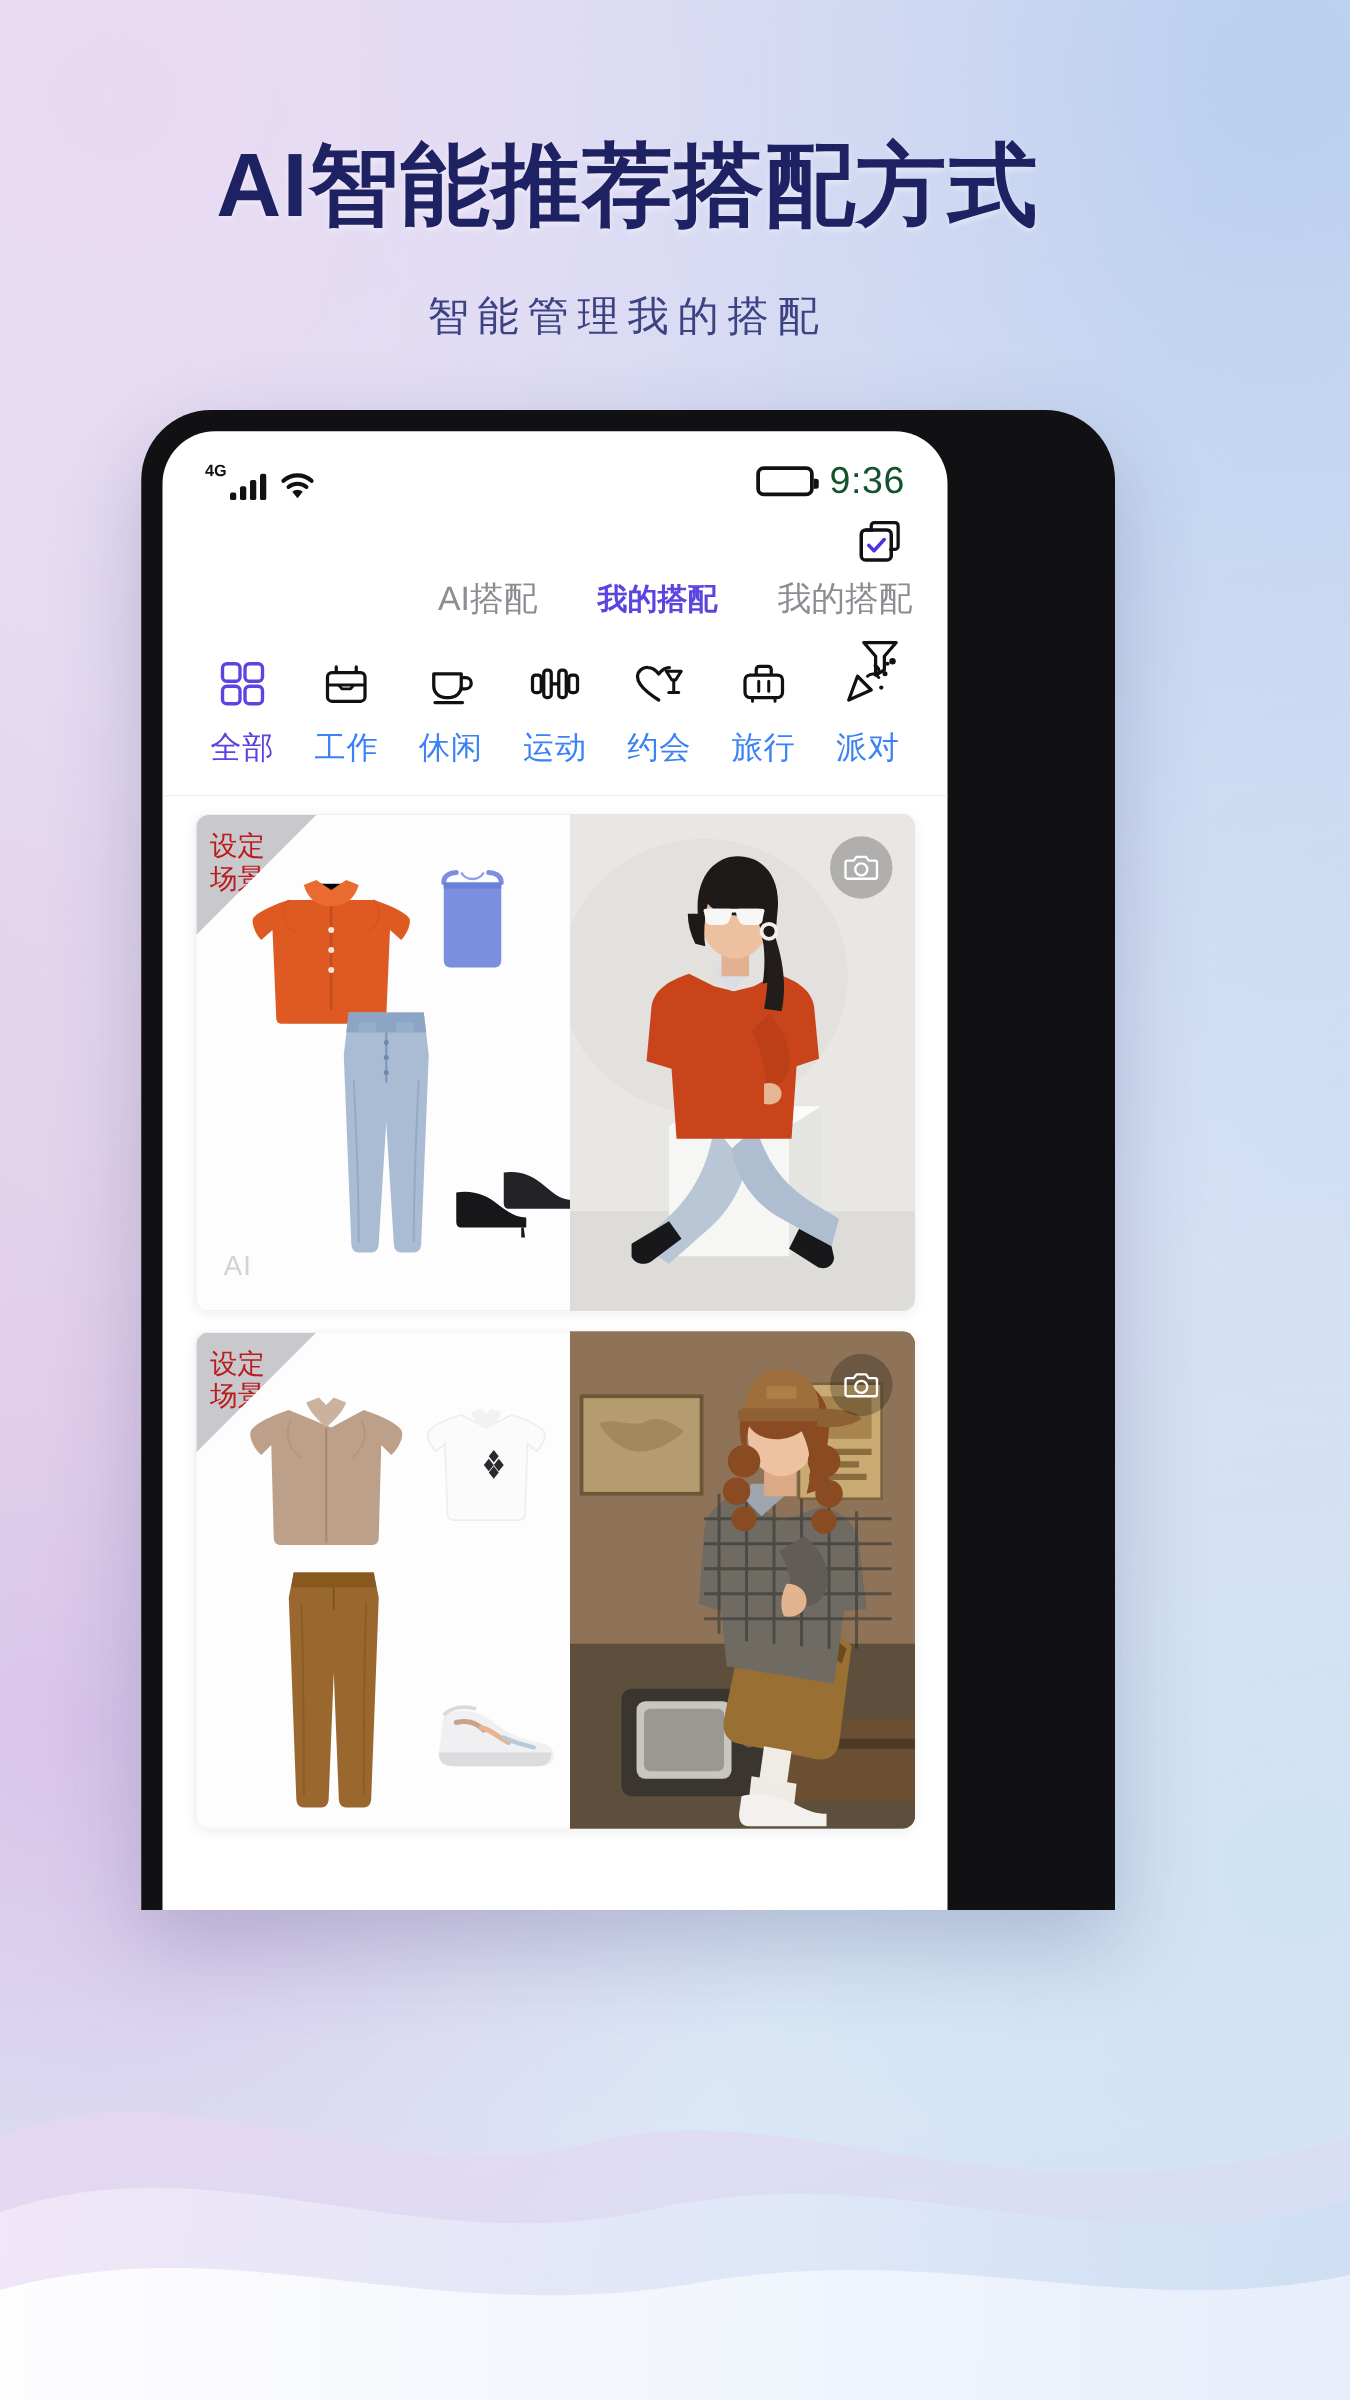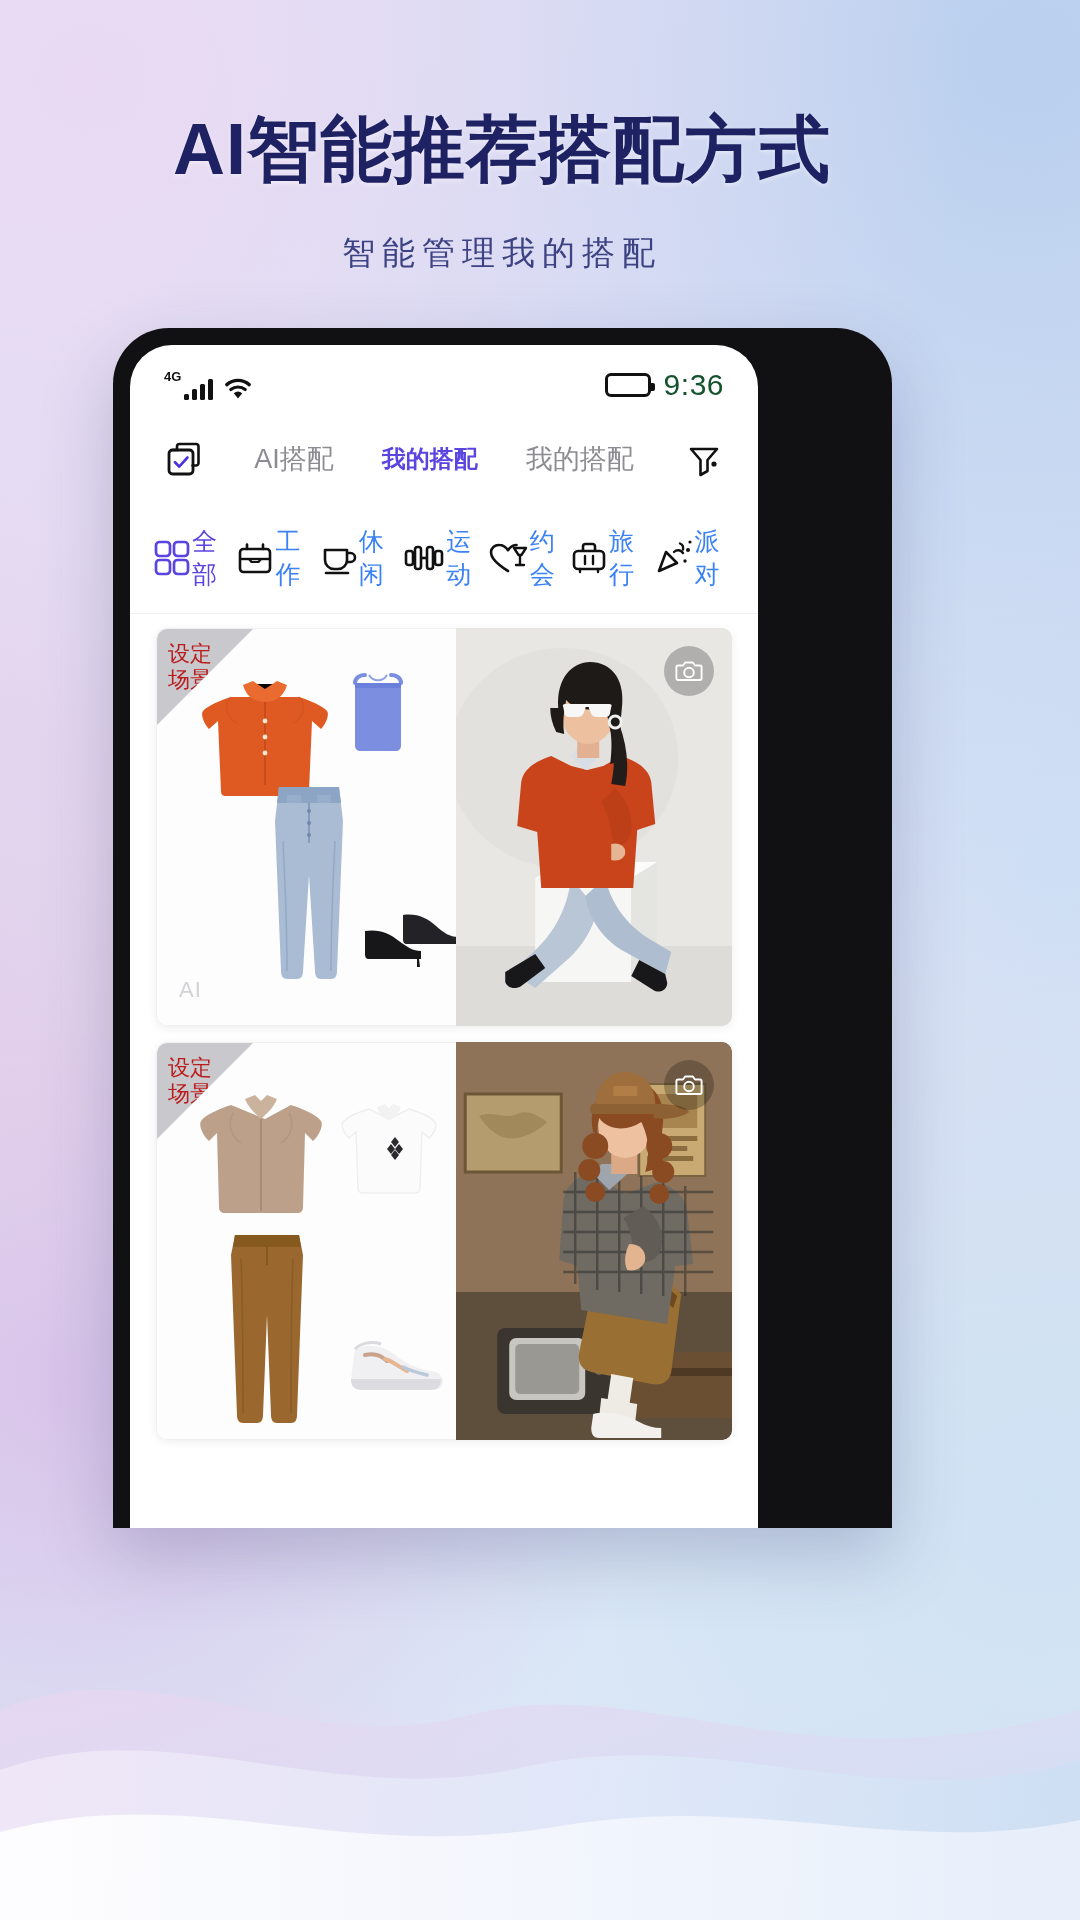--- a/index.html
+++ b/index.html
@@ -83,22 +83,22 @@
   }
   .battery::after {
     content: ""; position: absolute; right: -7px; top: 7px;
     width: 4px; height: 8px; background: #111; border-radius: 0 2px 2px 0;
   }
   .battery .lvl { height: 100%; width: 100%; background: #111; border-radius: 2px; }
   .clock { font-size: 30px; color: #14532d; font-weight: 500; letter-spacing: 0.5px; }
 
   
   #tabbar {
-    height: 96px; display: flex; align-items: center;
-    padding: 0 26px; gap: 0;
+    height: 96px; display: flex; align-items: flex-end;
+    padding: 0 26px; gap: 0; flex-direction: column;
   }
   #tabbar .icon-btn { width: 56px; display: flex; align-items: center; justify-content: center; }
   #tabs {
     flex: 1; display: flex; align-items: center;
     justify-content: center; gap: 44px;
   }
   .tab {
     font-size: 27px; color: #8c8c92; position: relative;
     padding: 6px 2px; white-space: nowrap;
   }
@@ -108,21 +108,21 @@
     bottom: -12px; width: 34px; height: 34px; border-radius: 50%;
     background: rgba(110,86,226,0.18); z-index: -1;
   }
 
   
   #categories {
     display: flex; align-items: flex-start; justify-content: space-between;
     padding: 18px 22px 22px 22px;
     border-bottom: 1px solid #efeff2;
   }
-  .cat { width: 84px; display: flex; flex-direction: row; align-items: center; }
+  .cat { width: 84px; display: flex; flex-direction: column; align-items: center; gap: 12px; }
   .cat .cat-ico { height: 44px; display: flex; align-items: center; justify-content: center; }
   .cat .cat-label { font-size: 25px; color: #3b82f6; letter-spacing: 0.5px; }
   .cat.active .cat-label { color: #5b45e0; }
 
   
   #cards { padding: 14px 26px 0 26px; }
   .card {
     display: flex; height: 398px; margin-bottom: 16px;
     border-radius: 10px; overflow: hidden; background: #fff;
     box-shadow: 0 2px 10px rgba(0,0,0,0.07);

